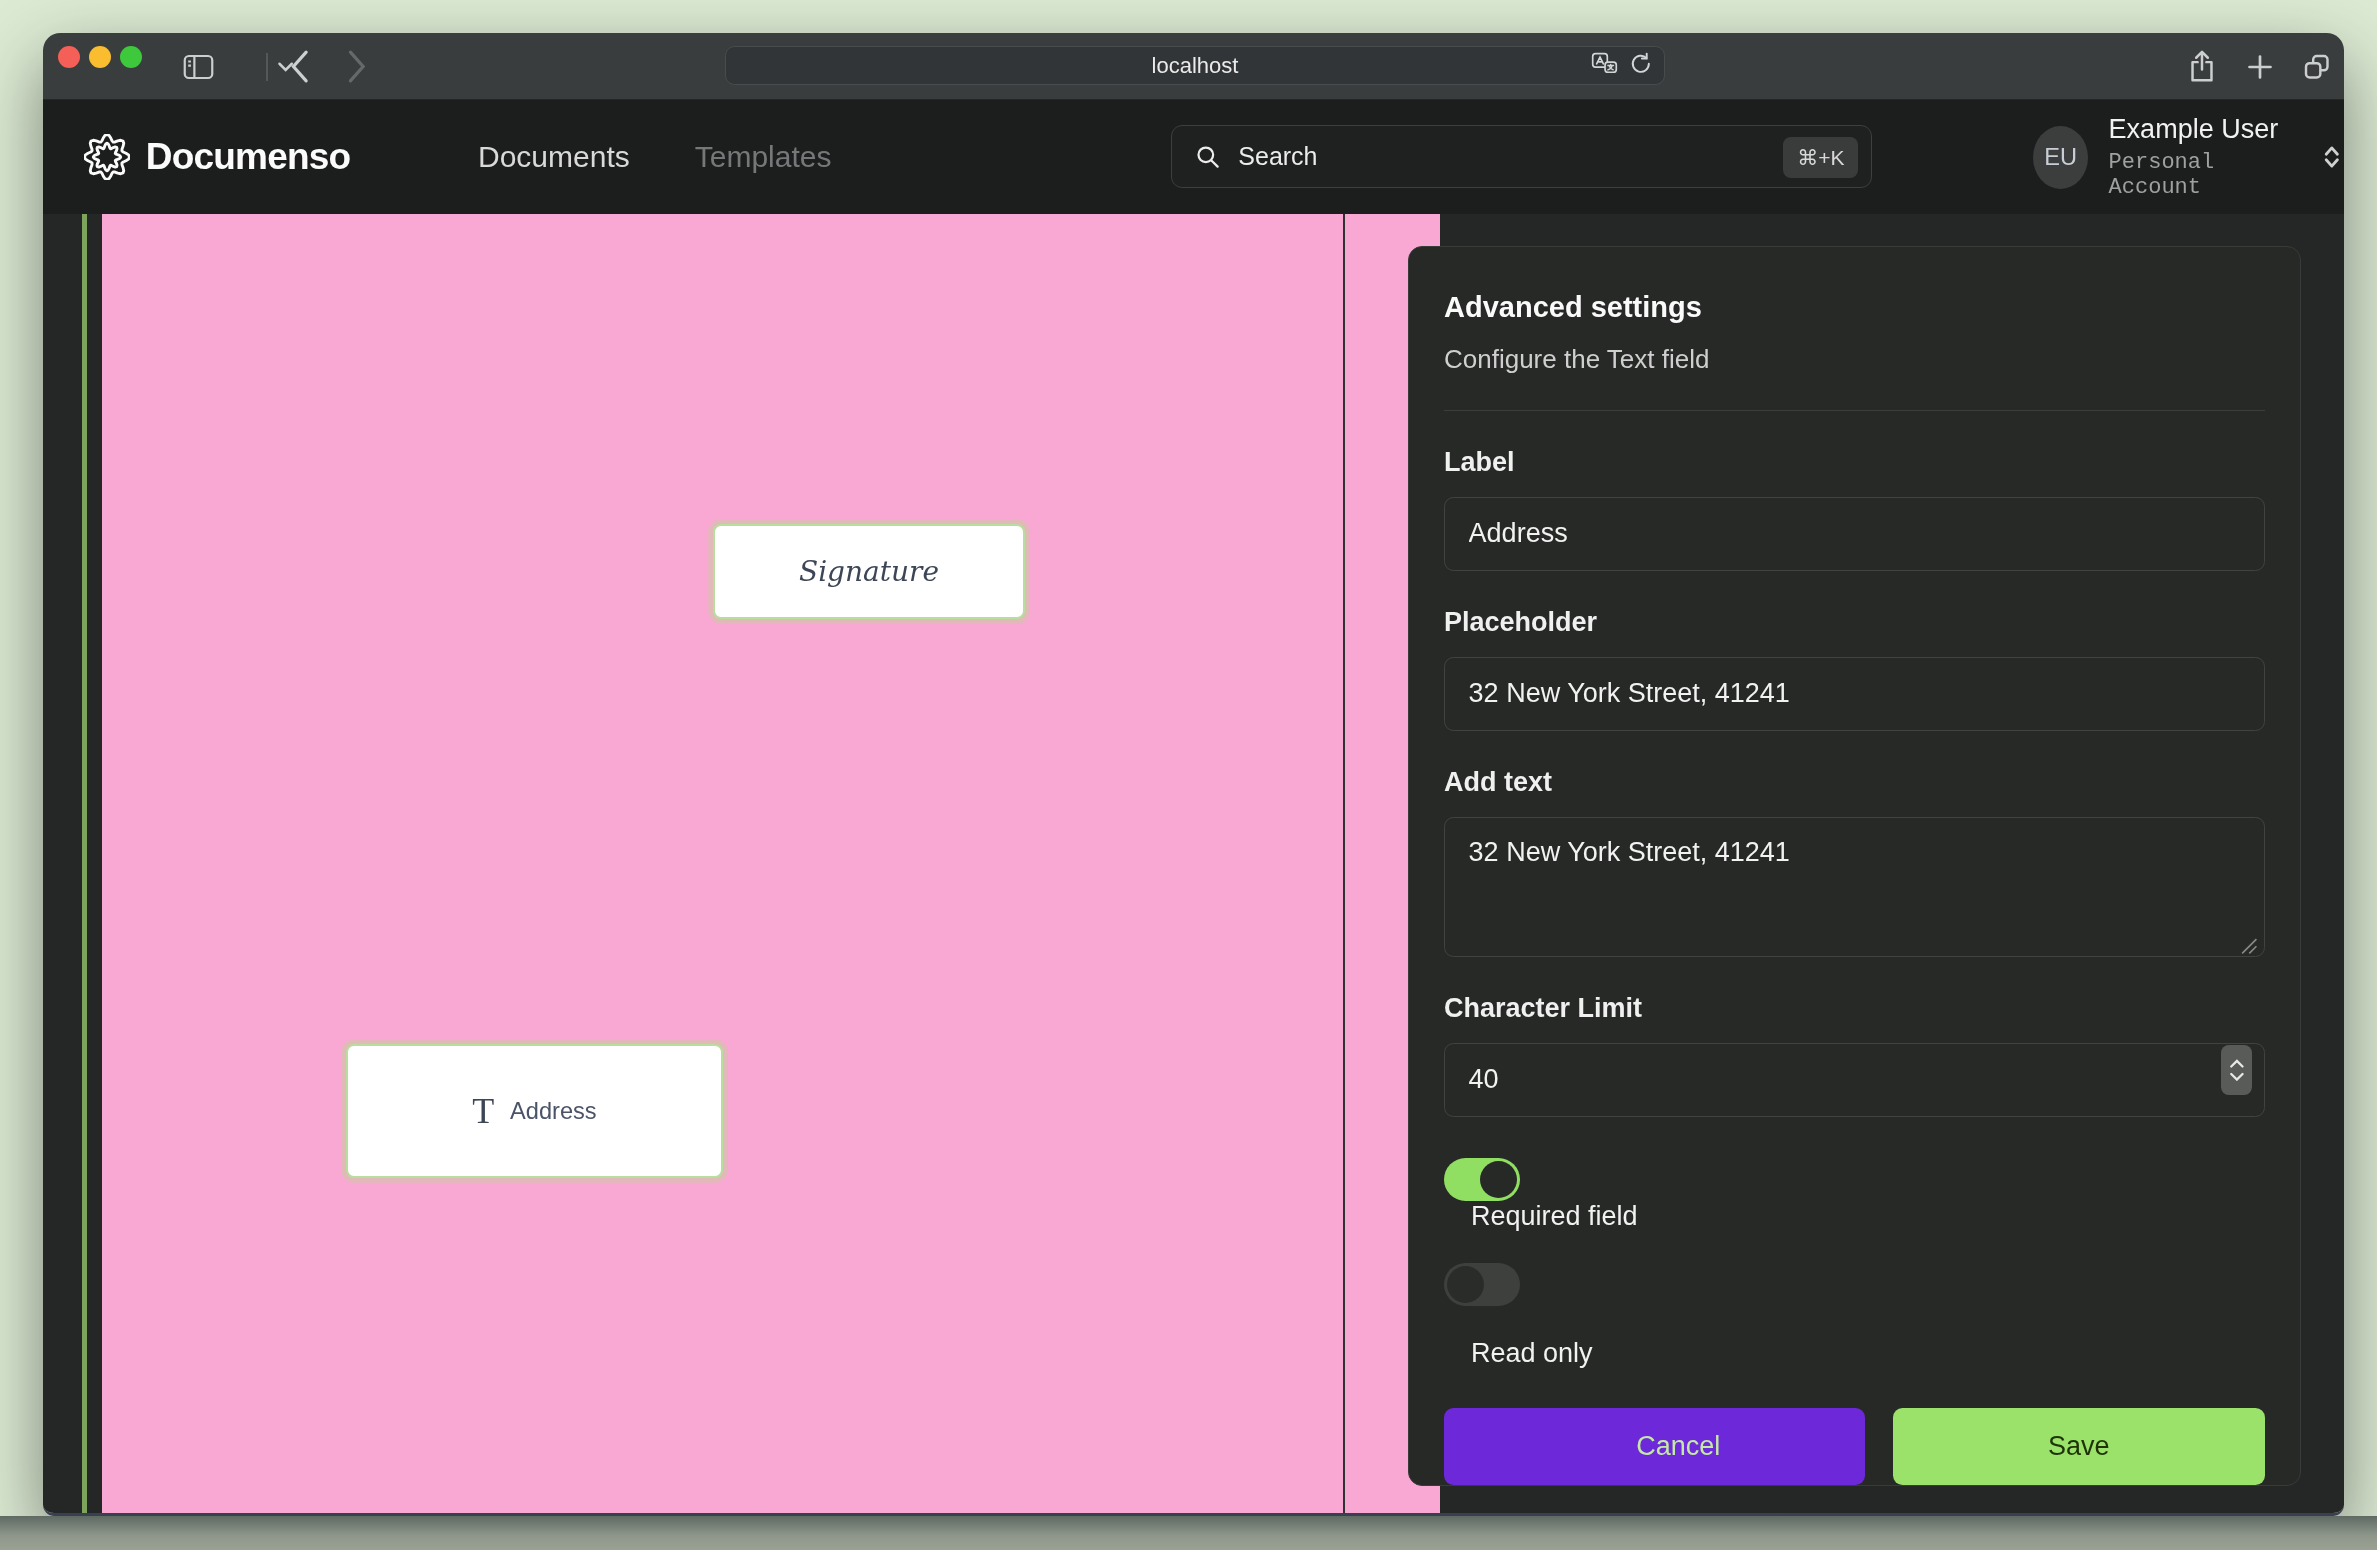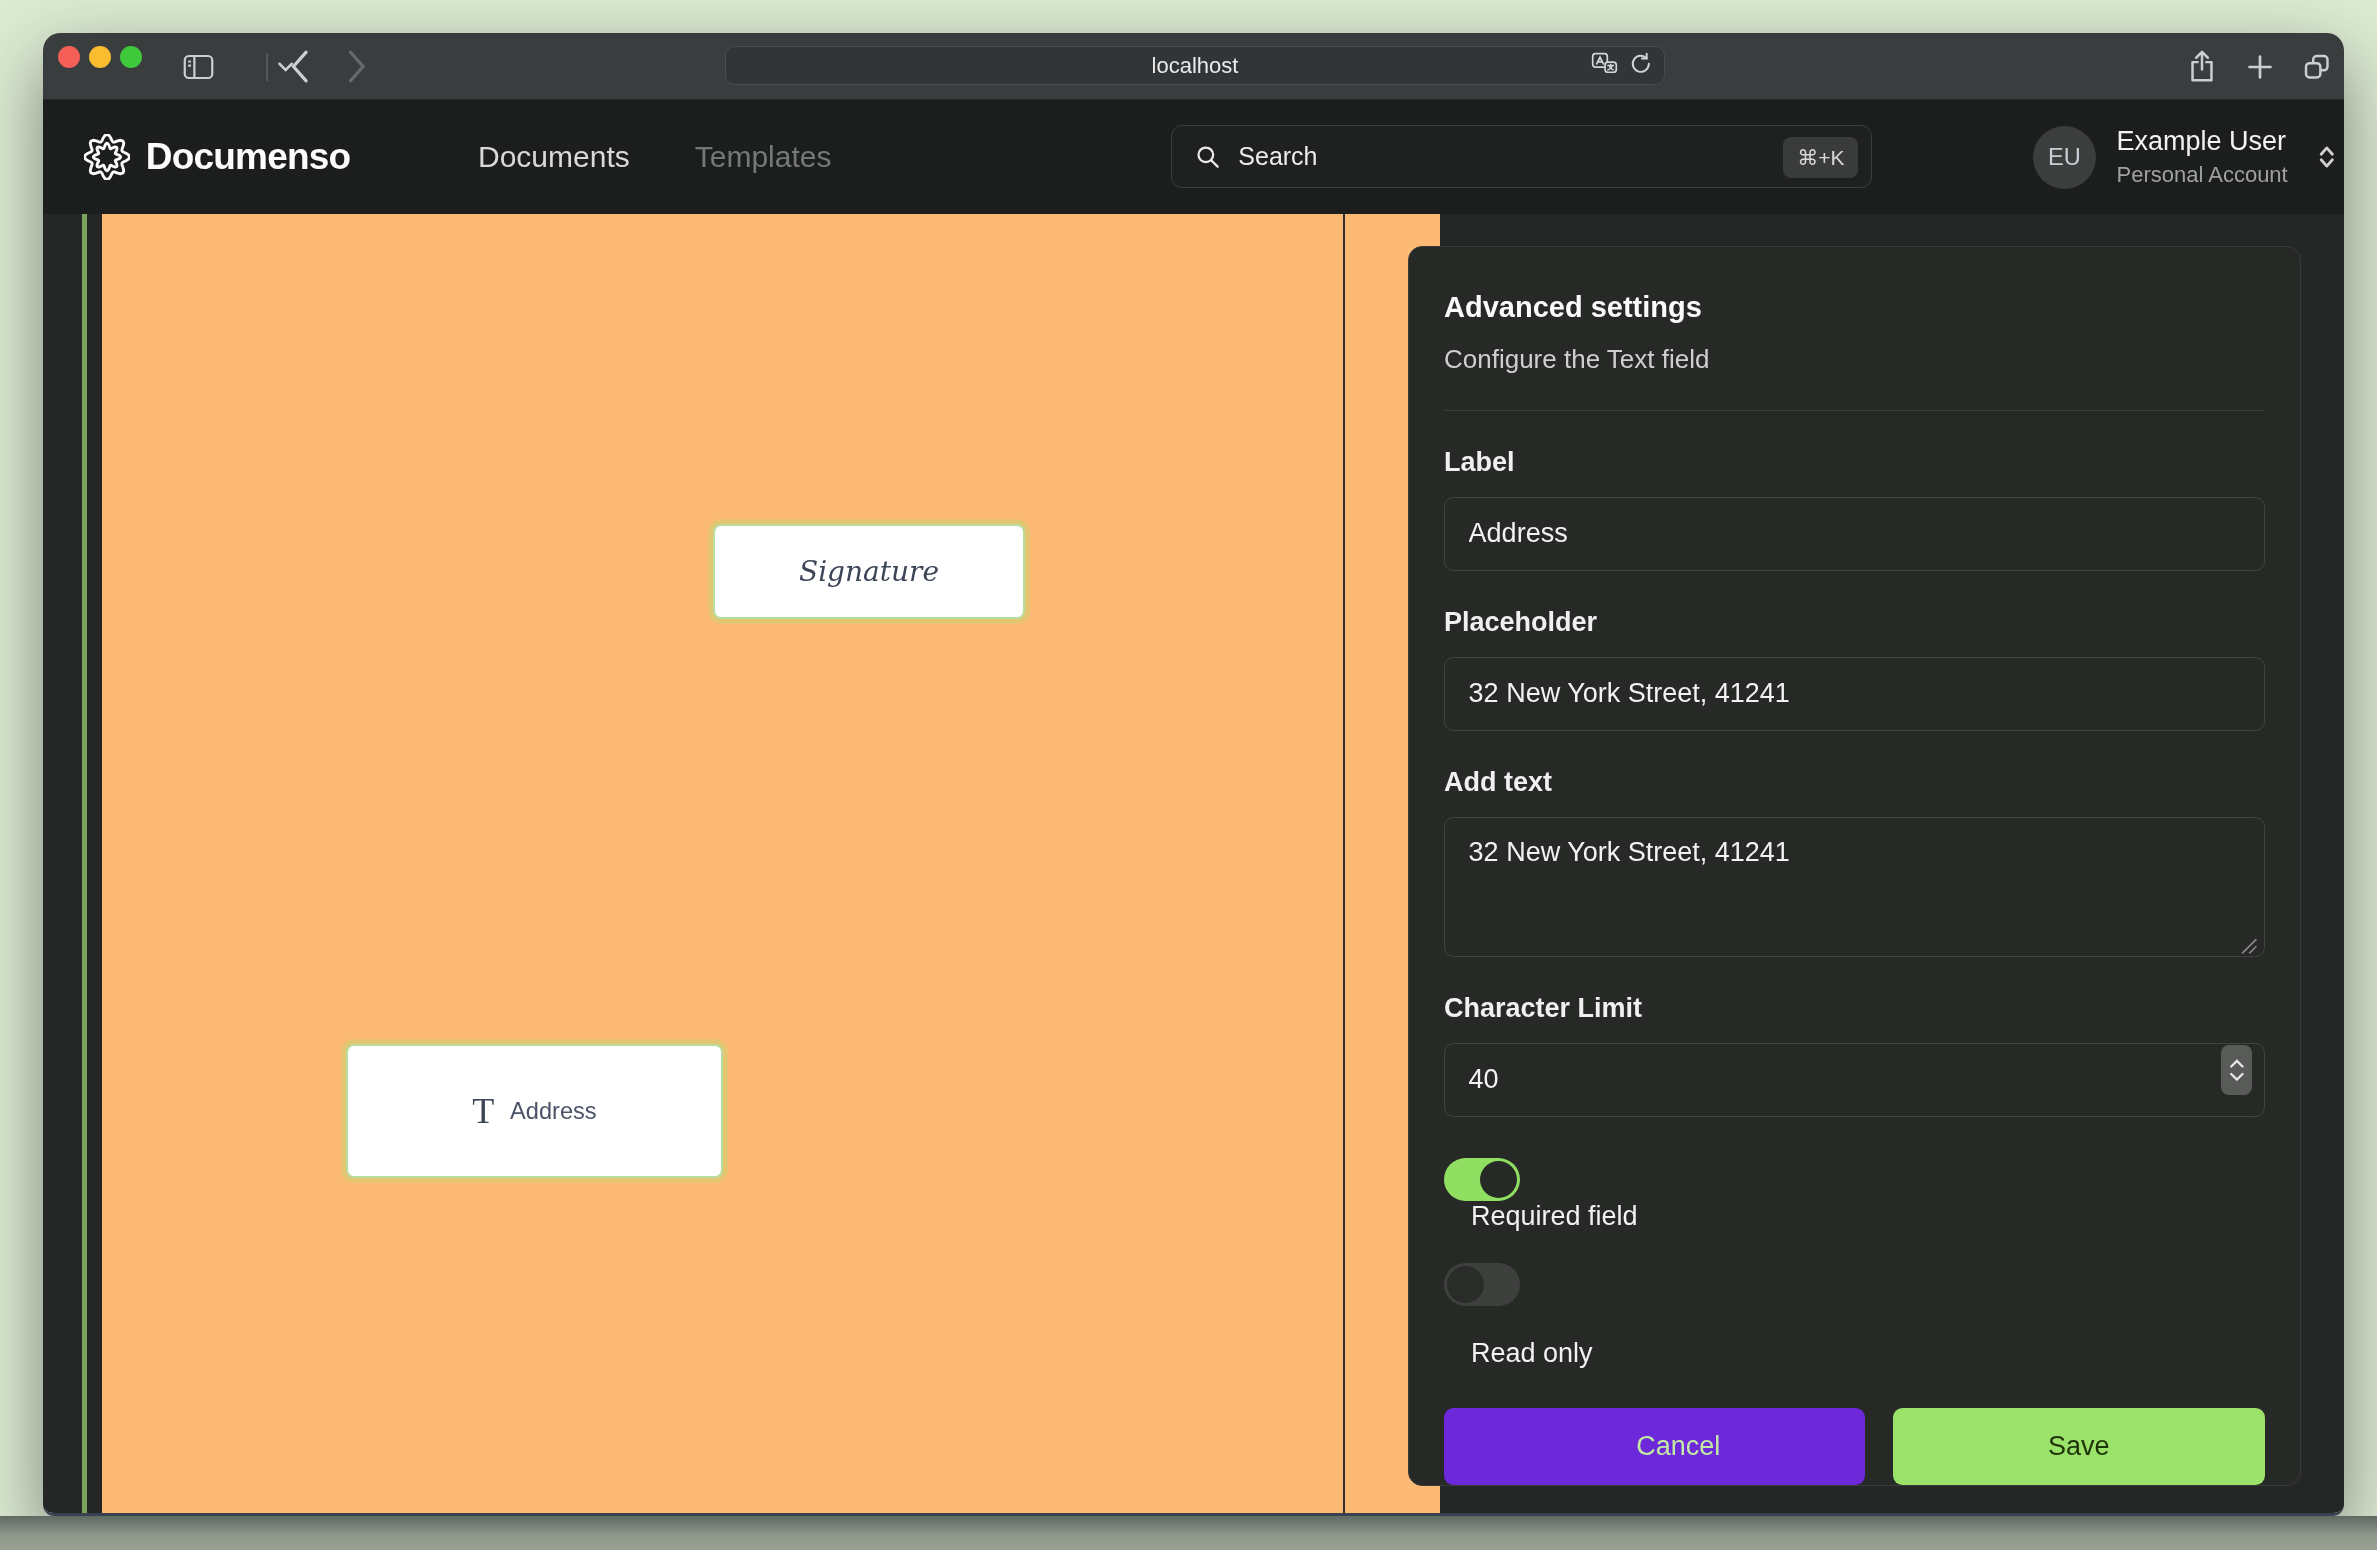--- a/index.html
+++ b/index.html
@@ -70,26 +70,26 @@
   .search-text{font-size:25px;color:#ececec;}
   .kbd{
     position:absolute;right:12.6px;top:11px;height:41px;padding:0 14px;
     background:#3a3c3b;border-radius:7.9px;color:#d8d8d8;font-size:21px;
     display:flex;align-items:center;
   }
   .user-menu{position:absolute;left:1990px;top:0;height:114px;display:flex;align-items:center;cursor:pointer;}
   .avatar{width:63px;height:63px;border-radius:50%;background:#3b3e3d;display:flex;align-items:center;justify-content:center;color:#c9ced6;font-size:23.6px;}
   .user-texts{margin-left:20.5px;}
   .user-name{font-size:27px;color:#f2f2f2;}
-  .user-sub{font-size:22px;color:#9fa1a0;margin-top:5.5px;}
+  .user-sub{font-size:22px;color:#9fa1a0;margin-top:5.5px;font-family:Liberation Mono, monospace;}
   .user-chev{margin-left:27px;color:#d0d0d0;display:flex;}
   
   .content{flex:1 1 auto;position:relative;background:#242726;}
   .accent-line{position:absolute;left:39px;top:0;bottom:0;width:4.7px;background:var(--accent-line);}
-  .doc-page{position:absolute;left:59px;top:0;width:1338px;bottom:0;background:#fdba74;}
+  .doc-page{position:absolute;left:59px;top:0;width:1338px;bottom:0;background:#f9a8d4;}
   .content-divider{position:absolute;left:1300px;top:0;bottom:0;width:1.6px;background:#303232;}
   .doc-field{
     position:absolute;background:#fff;border:2.4px solid var(--field-border);
     border-radius:7.9px;box-shadow:0 0 0 4.7px var(--field-glow);
     display:flex;align-items:center;justify-content:center;cursor:move;
   }
   .f-signature{left:611px;top:310px;width:312px;height:95px;}
   .sig-text{font-family:"DejaVu Serif", serif;font-style:italic;font-size:28px;color:#3d4657;}
   .f-text{left:244px;top:830px;width:377px;height:134px;}
   .t-glyph{font-family:"Liberation Serif", serif;font-size:36px;color:#3d4657;line-height:1;}

